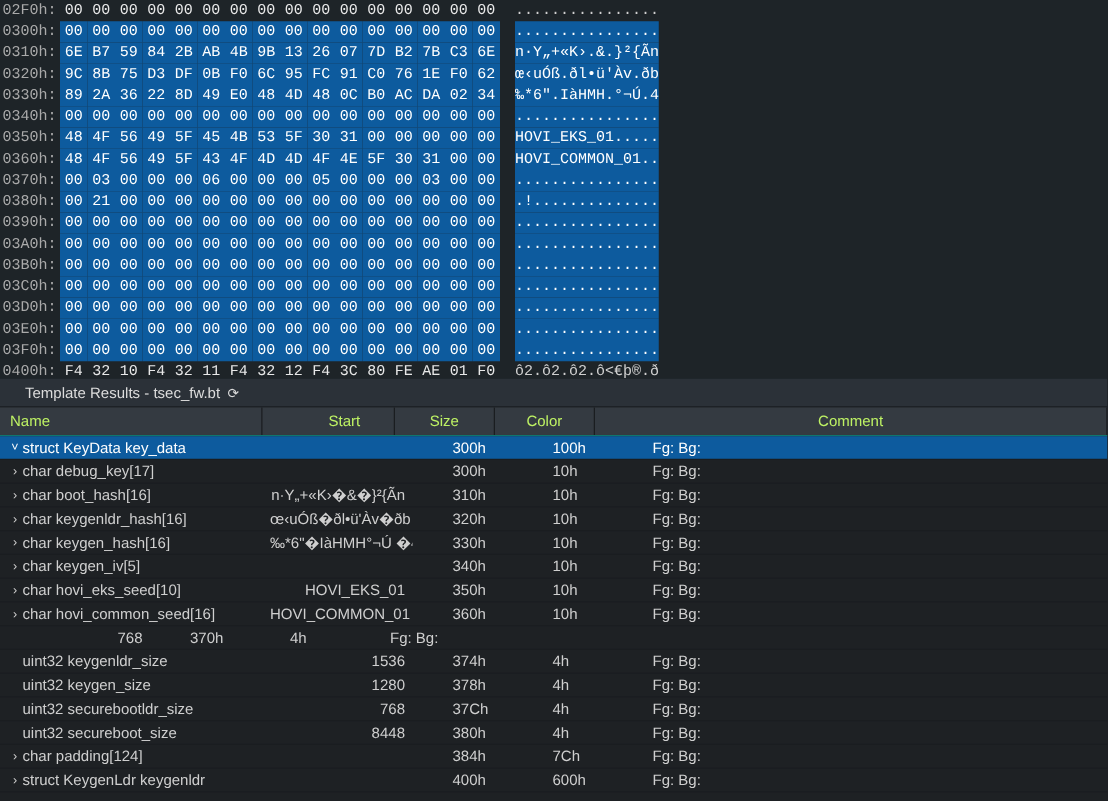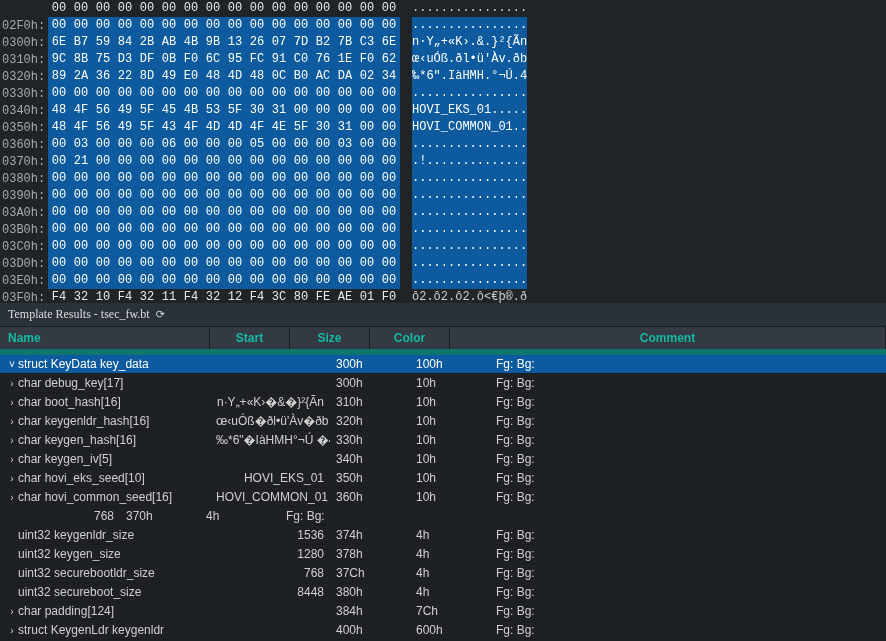--- a/index.html
+++ b/index.html
@@ -21,21 +21,20 @@
     display: flex;
     white-space: pre;
     height: 17px;
     line-height: 17px;
     font-size: 12px;
   }
   .hex-offset {
     color: #aaa;
     width: 48px;
     padding-left: 2px;
-    margin-top: 18px;
   }
   .hex-bytes {
     display: flex;
   }
   .hex-byte {
     width: 22px;
     text-align: center;
     color: #e8e8e8;
   }
   .hex-byte.sel {
@@ -46,43 +45,42 @@
     margin-left: 12px;
     color: #d0d0d0;
   }
   .hex-ascii.sel {
     background: #0d5b9e;
     color: #fff;
   }
   .panel-header {
     background: #2b3138;
     color: #dcdcdc;
-    padding: 4px 8px;
-    font-family: Liberation Serif, serif;
+    padding: 4px 20px;
+    font-family: Liberation Sans, sans-serif;
     font-size: 12px;
     display: flex;
     align-items: center;
     gap: 6px;
     border-bottom: 1px solid #1a1d20;
   }
   .panel-header .refresh {
     font-size: 11px;
     cursor: pointer;
   }
   .template-table {
     font-family: 'Segoe UI', Arial, sans-serif;
     font-size: 12px;
     width: 100%;
   }
   .tbl-head {
     display: flex;
     background: #343a41;
-    color: #14b8a6;
-    border-bottom: 6px solid #0f766e;
-    font-weight: bold;
+    color: #bef264;
+    border-bottom: 1px solid #0f766e;
   }
   .tbl-head > div {
     padding: 4px 8px;
     border-right: 1px solid #1a1d20;
     text-align: center;
   }
   .tbl-row {
     display: flex;
     height: 19px;
     line-height: 19px;
@@ -93,21 +91,21 @@
     background: #0d5b9e;
     color: #fff;
   }
   .tbl-row > div {
     padding: 0 6px;
     overflow: hidden;
     white-space: nowrap;
   }
   .col-name  { width: 210px; display: flex; align-items: center; }
   .col-value { width: 120px; text-align: right; }
-  .col-start { width: 80px; }
+  .col-start { width: 80px; margin-left: 26px; }
   .col-size  { width: 80px; }
   .col-color { width: 80px; }
   .col-comment { flex: 1; }
   .tree-toggle {
     display: inline-block;
     width: 12px;
     text-align: center;
     color: #cfcfcf;
     font-size: 10px;
   }

